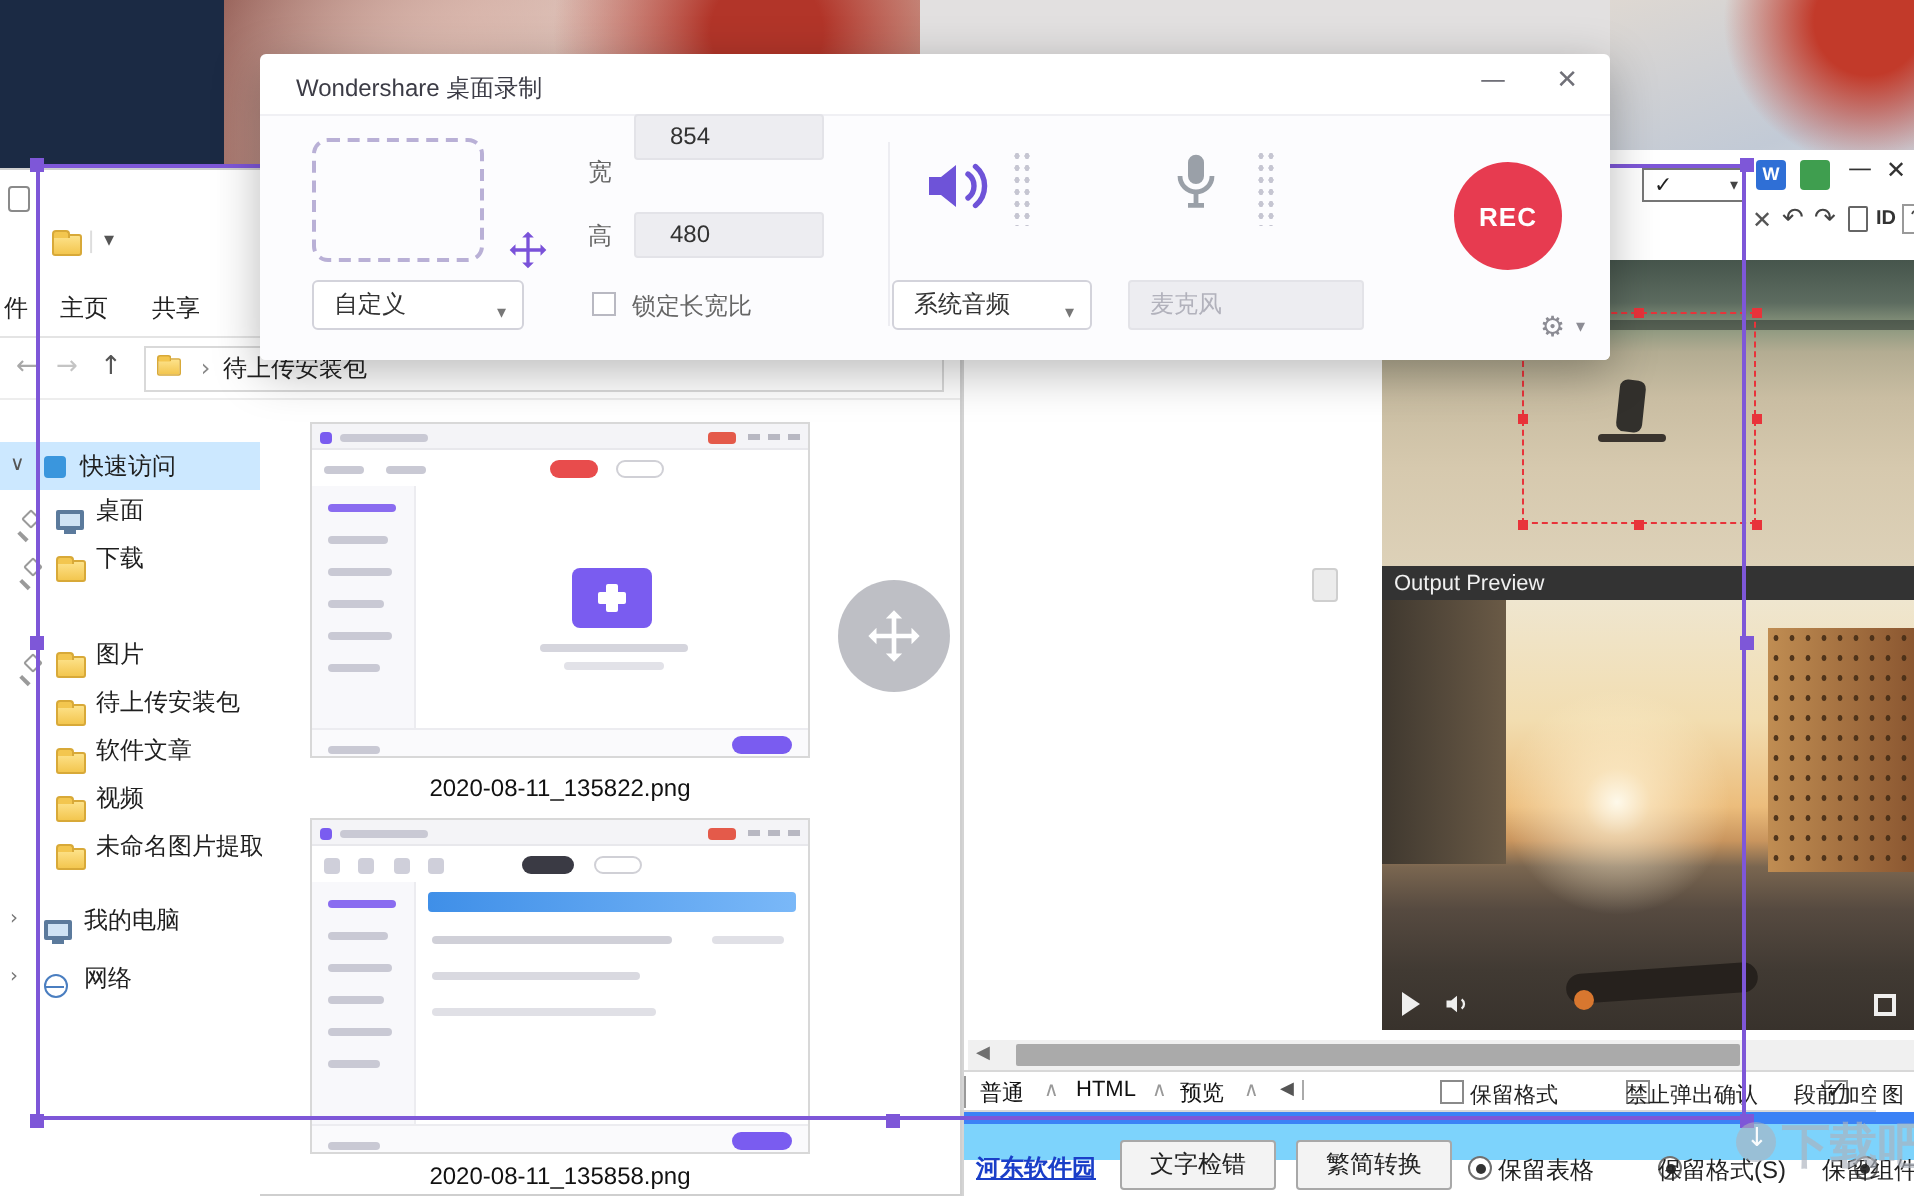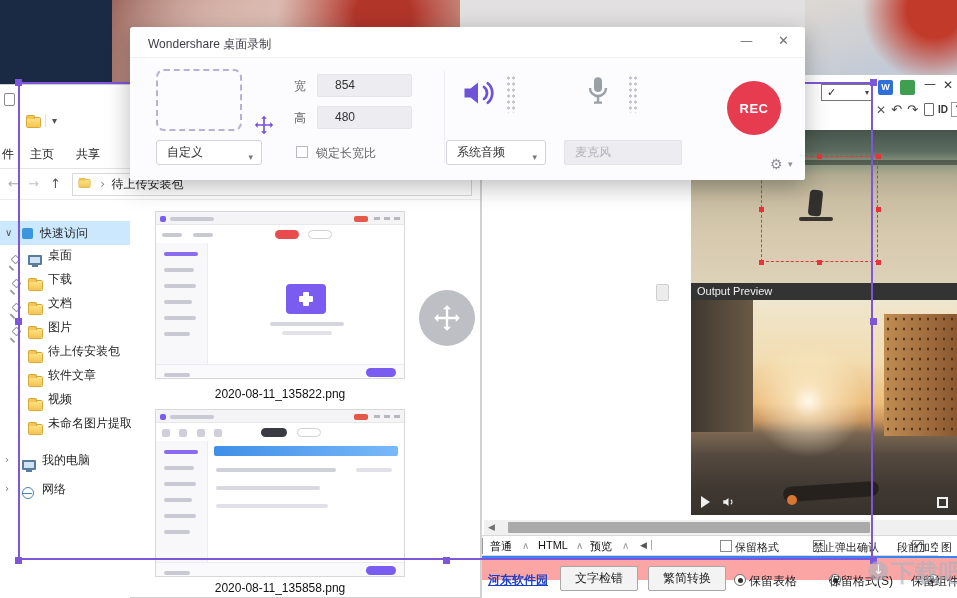--- a/index.html
+++ b/index.html
@@ -98,25 +98,20 @@
     <div class="srow" style="top:42px">
       <span class="moni abs" style="left:28px;top:6px"></span>
       <span class="abs" style="left:48px">桌面</span>
       <span class="pin abs" style="right:8px;top:7px"></span>
     </div>
     <div class="srow" style="top:66px">
       <span class="fold abs" style="left:28px;top:8px"></span>
       <span class="abs" style="left:48px">下载</span>
       <span class="pin abs" style="right:8px;top:7px"></span>
     </div>
-    <div class="srow" style="top:90px">
-      <span class="fold abs" style="left:28px;top:8px"></span>
-      <span class="abs" style="left:48px">文档</span>
-      <span class="pin abs" style="right:8px;top:7px"></span>
-    </div>
     <div class="srow" style="top:114px">
       <span class="fold abs" style="left:28px;top:8px"></span>
       <span class="abs" style="left:48px">图片</span>
       <span class="pin abs" style="right:8px;top:7px"></span>
     </div>
     <div class="srow" style="top:138px">
       <span class="fold abs" style="left:28px;top:8px"></span>
       <span class="abs" style="left:48px">待上传安装包</span>
     </div>
     <div class="srow" style="top:162px">
@@ -284,21 +279,21 @@
 
     <span class="cbx abs" style="left:238px;top:4px"></span>
     <span class="abs" style="left:253px;top:4px;color:#222">保留格式</span>
     <span class="cbx abs" style="left:316px;top:4px"></span>
     <span class="abs" style="left:331px;top:4px;color:#222">禁止弹出确认</span>
     <span class="cbx on abs" style="left:400px;top:4px"></span>
     <span class="abs" style="left:415px;top:4px;color:#222">段前加空格</span>
     <span class="abs" style="left:456px;top:4px;color:#222;background:#fff;padding-left:3px">图片</span>
   </div>
 
-  <div class="abs" style="left:0;top:481px;width:476px;height:24px;background:#fca5a5;border-top:2px solid #3b82f6">
+  <div class="abs" style="left:0;top:481px;width:476px;height:24px;background:#7dd3fc;border-top:6px solid #3b82f6">
     <span class="abs" style="left:6px;top:14px;color:#1a3ec8;text-decoration:underline;font-weight:bold">河东软件园</span>
     <span class="btn" style="left:78px;top:8px;width:78px">文字检错</span>
     <span class="btn" style="left:166px;top:8px;width:78px">繁简转换</span>
 
     <span class="rad on abs" style="left:252px;top:15px"></span>
     <span class="abs" style="left:267px;top:15px;color:#222">保留表格</span>
     <span class="rad on abs" style="left:332px;top:15px"></span>
     <span class="abs" style="left:347px;top:15px;color:#222">保留格式(S)</span>
     <span class="rad on abs" style="left:414px;top:15px"></span>
     <span class="abs" style="left:429px;top:15px;color:#222;white-space:nowrap">保留组件(B)</span>
@@ -325,21 +320,21 @@
   <span class="abs glyph" style="right:52px;top:6px;color:#707078;font-size:13px">—</span>
   <span class="abs glyph" style="right:16px;top:6px;color:#707078;font-size:13px">✕</span>
   <div class="abs" style="left:0;top:30px;right:0;bottom:0;background:#fcfcfe;border-top:1px solid #f0f0f4;border-radius:0 0 3px 3px"></div>
 
   <div class="abs" style="left:26px;top:42px;width:86px;height:62px;border:2px dashed #b9b0d6;border-radius:8px"></div>
   <svg class="abs" style="left:124px;top:88px" width="20" height="20" viewBox="0 0 24 24">
       <path d="M12 1L15.5 4.5H13V11H19.5V8.5L23 12L19.5 15.5V13H13V19.5H15.5L12 23L8.5 19.5H11V13H4.5V15.5L1 12L4.5 8.5V11H11V4.5H8.5Z" fill="#7a52d9"></path>
     </svg>
 
   <span class="abs" style="left:164px;top:51px;color:#666">宽</span>
-  <div class="inputg" style="left:187px;top:47px;width:95px;height:23px;padding-left:17px;color:#333">854</div>
+  <div class="inputg" style="left:187px;top:30px;width:95px;height:23px;padding-left:17px;color:#333">854</div>
   <span class="abs" style="left:164px;top:83px;color:#666">高</span>
   <div class="inputg" style="left:187px;top:79px;width:95px;height:23px;padding-left:17px;color:#333">480</div>
 
   <div class="ddl" style="left:26px;top:113px;width:106px;height:25px;line-height:23px">
     <span style="margin-left:10px;color:#333">自定义</span>
     <span class="abs glyph" style="right:8px;top:5px;font-size:9px;color:#777">▾</span>
   </div>
   <span class="cbx abs" style="left:166px;top:118px;border-color:#b9b9c2"></span>
   <span class="abs" style="left:186px;top:118px;color:#666">锁定长宽比</span>
 

